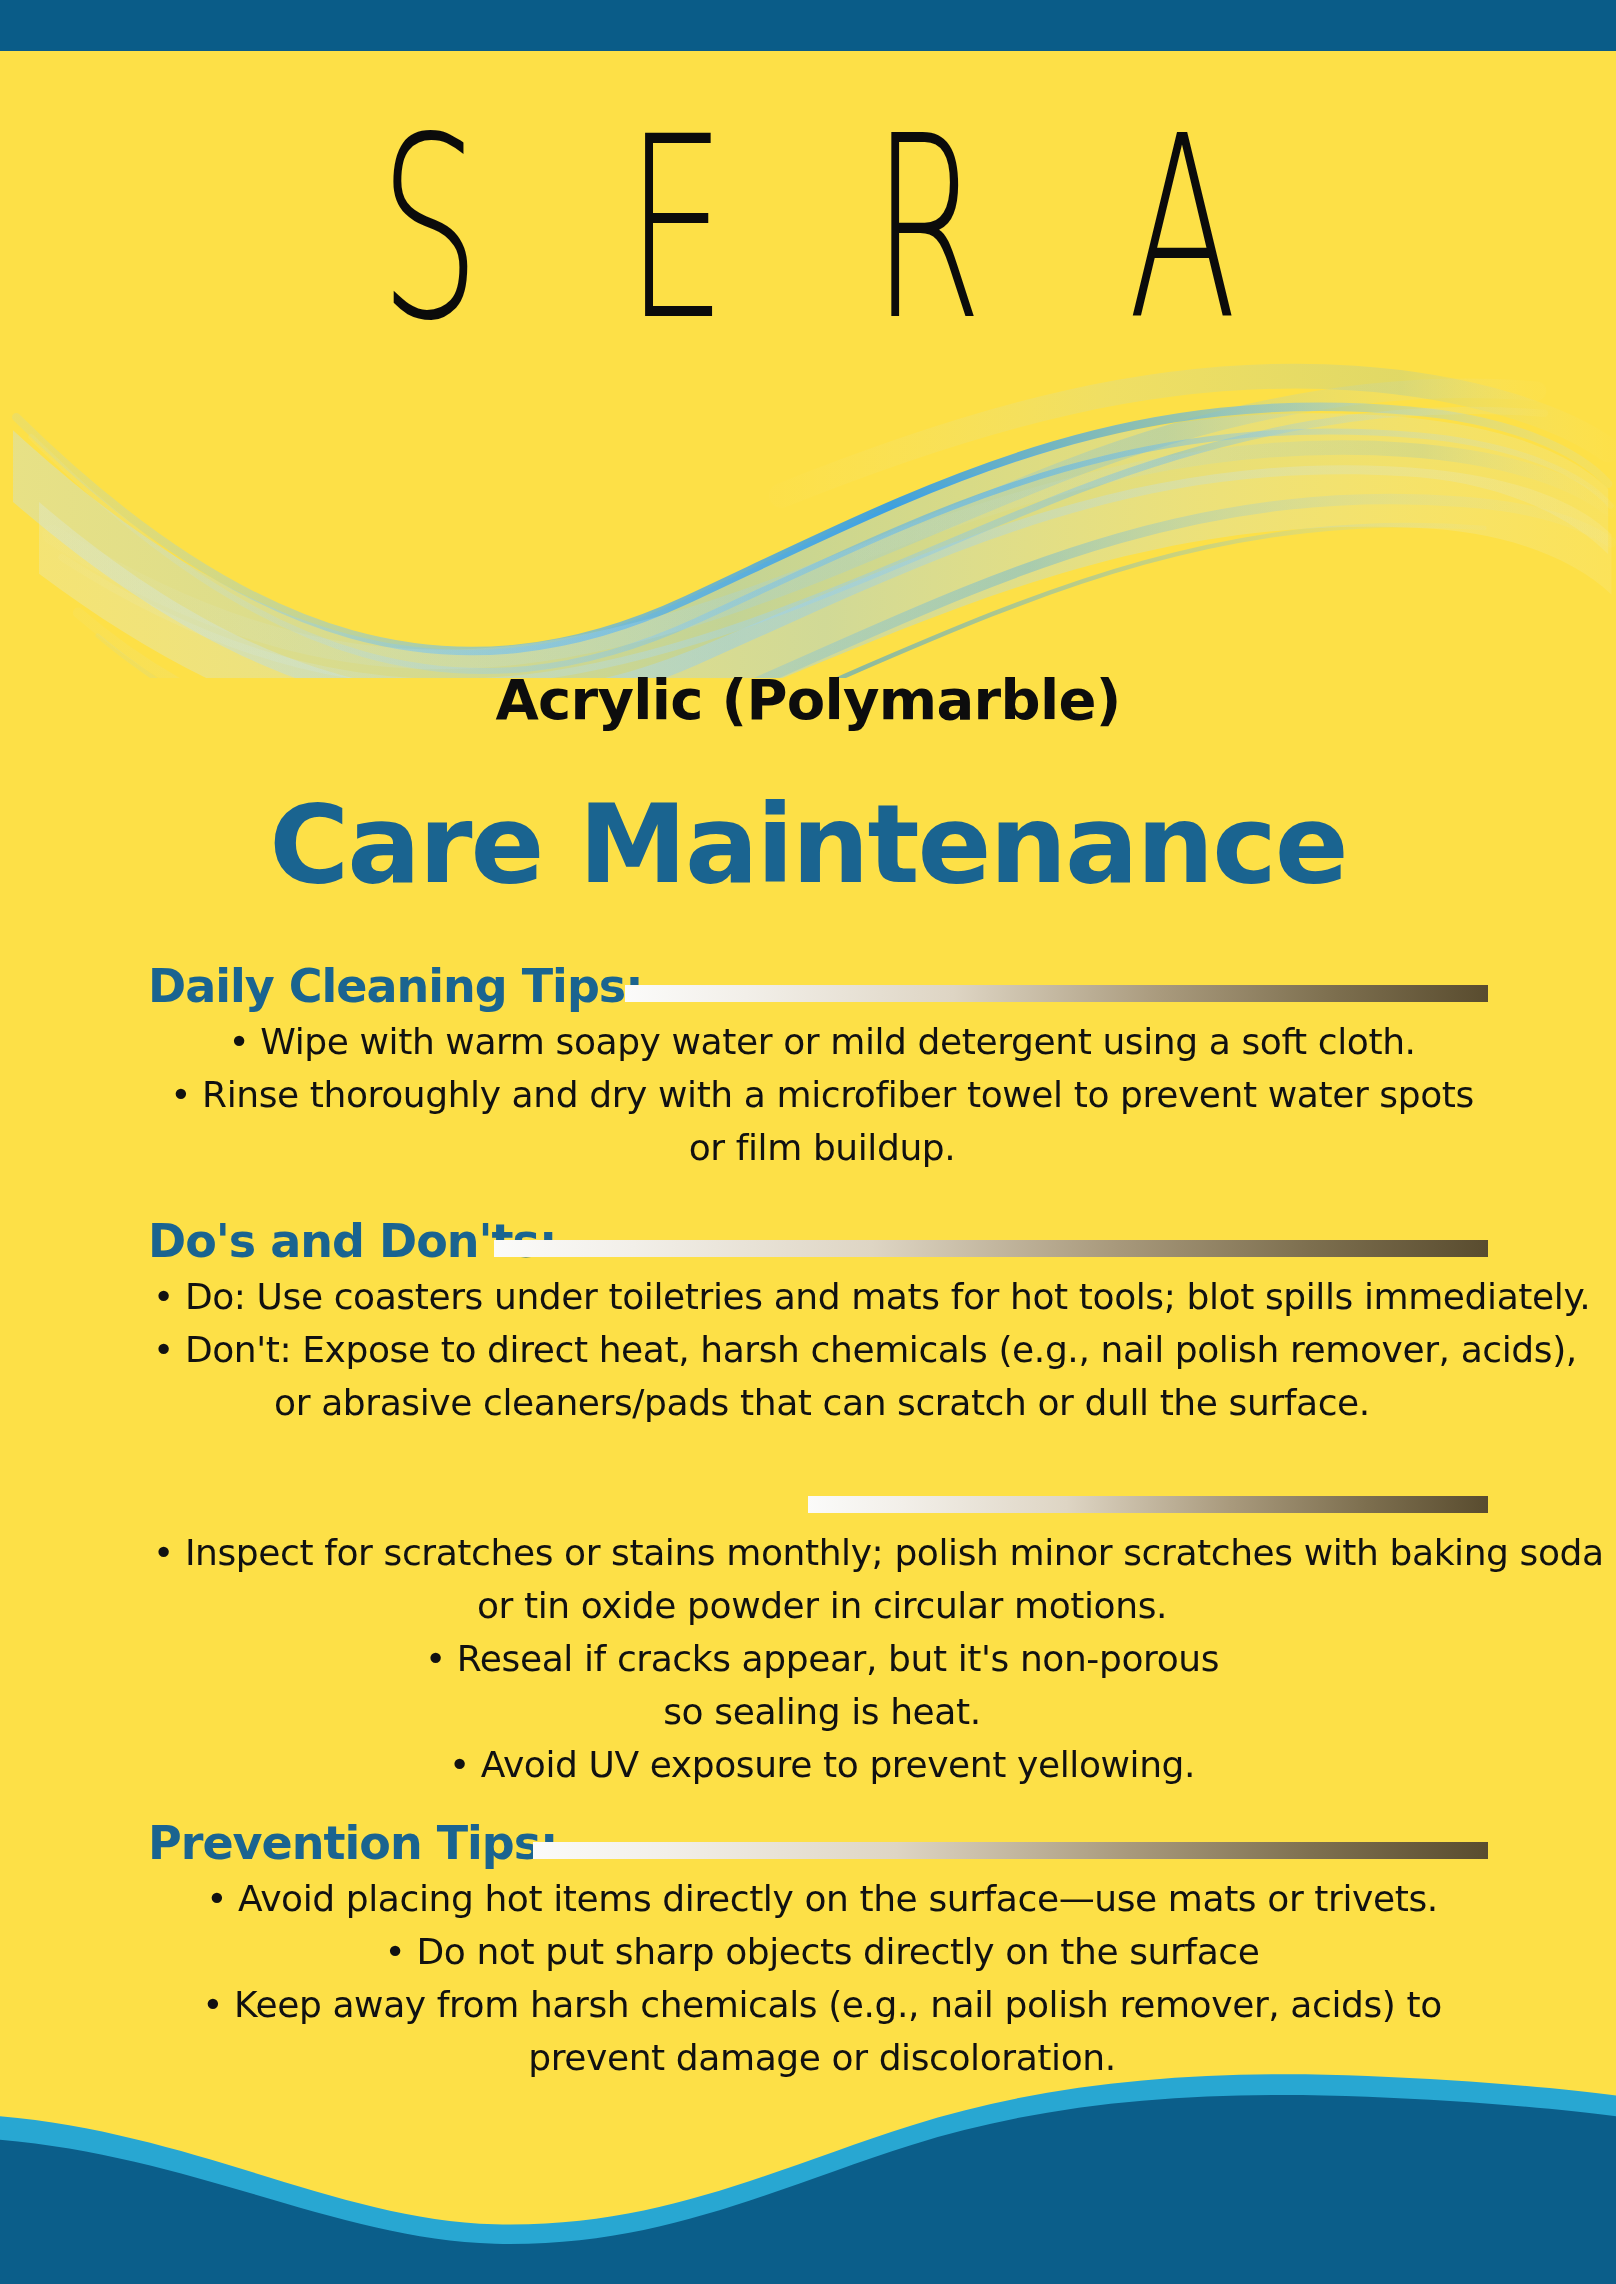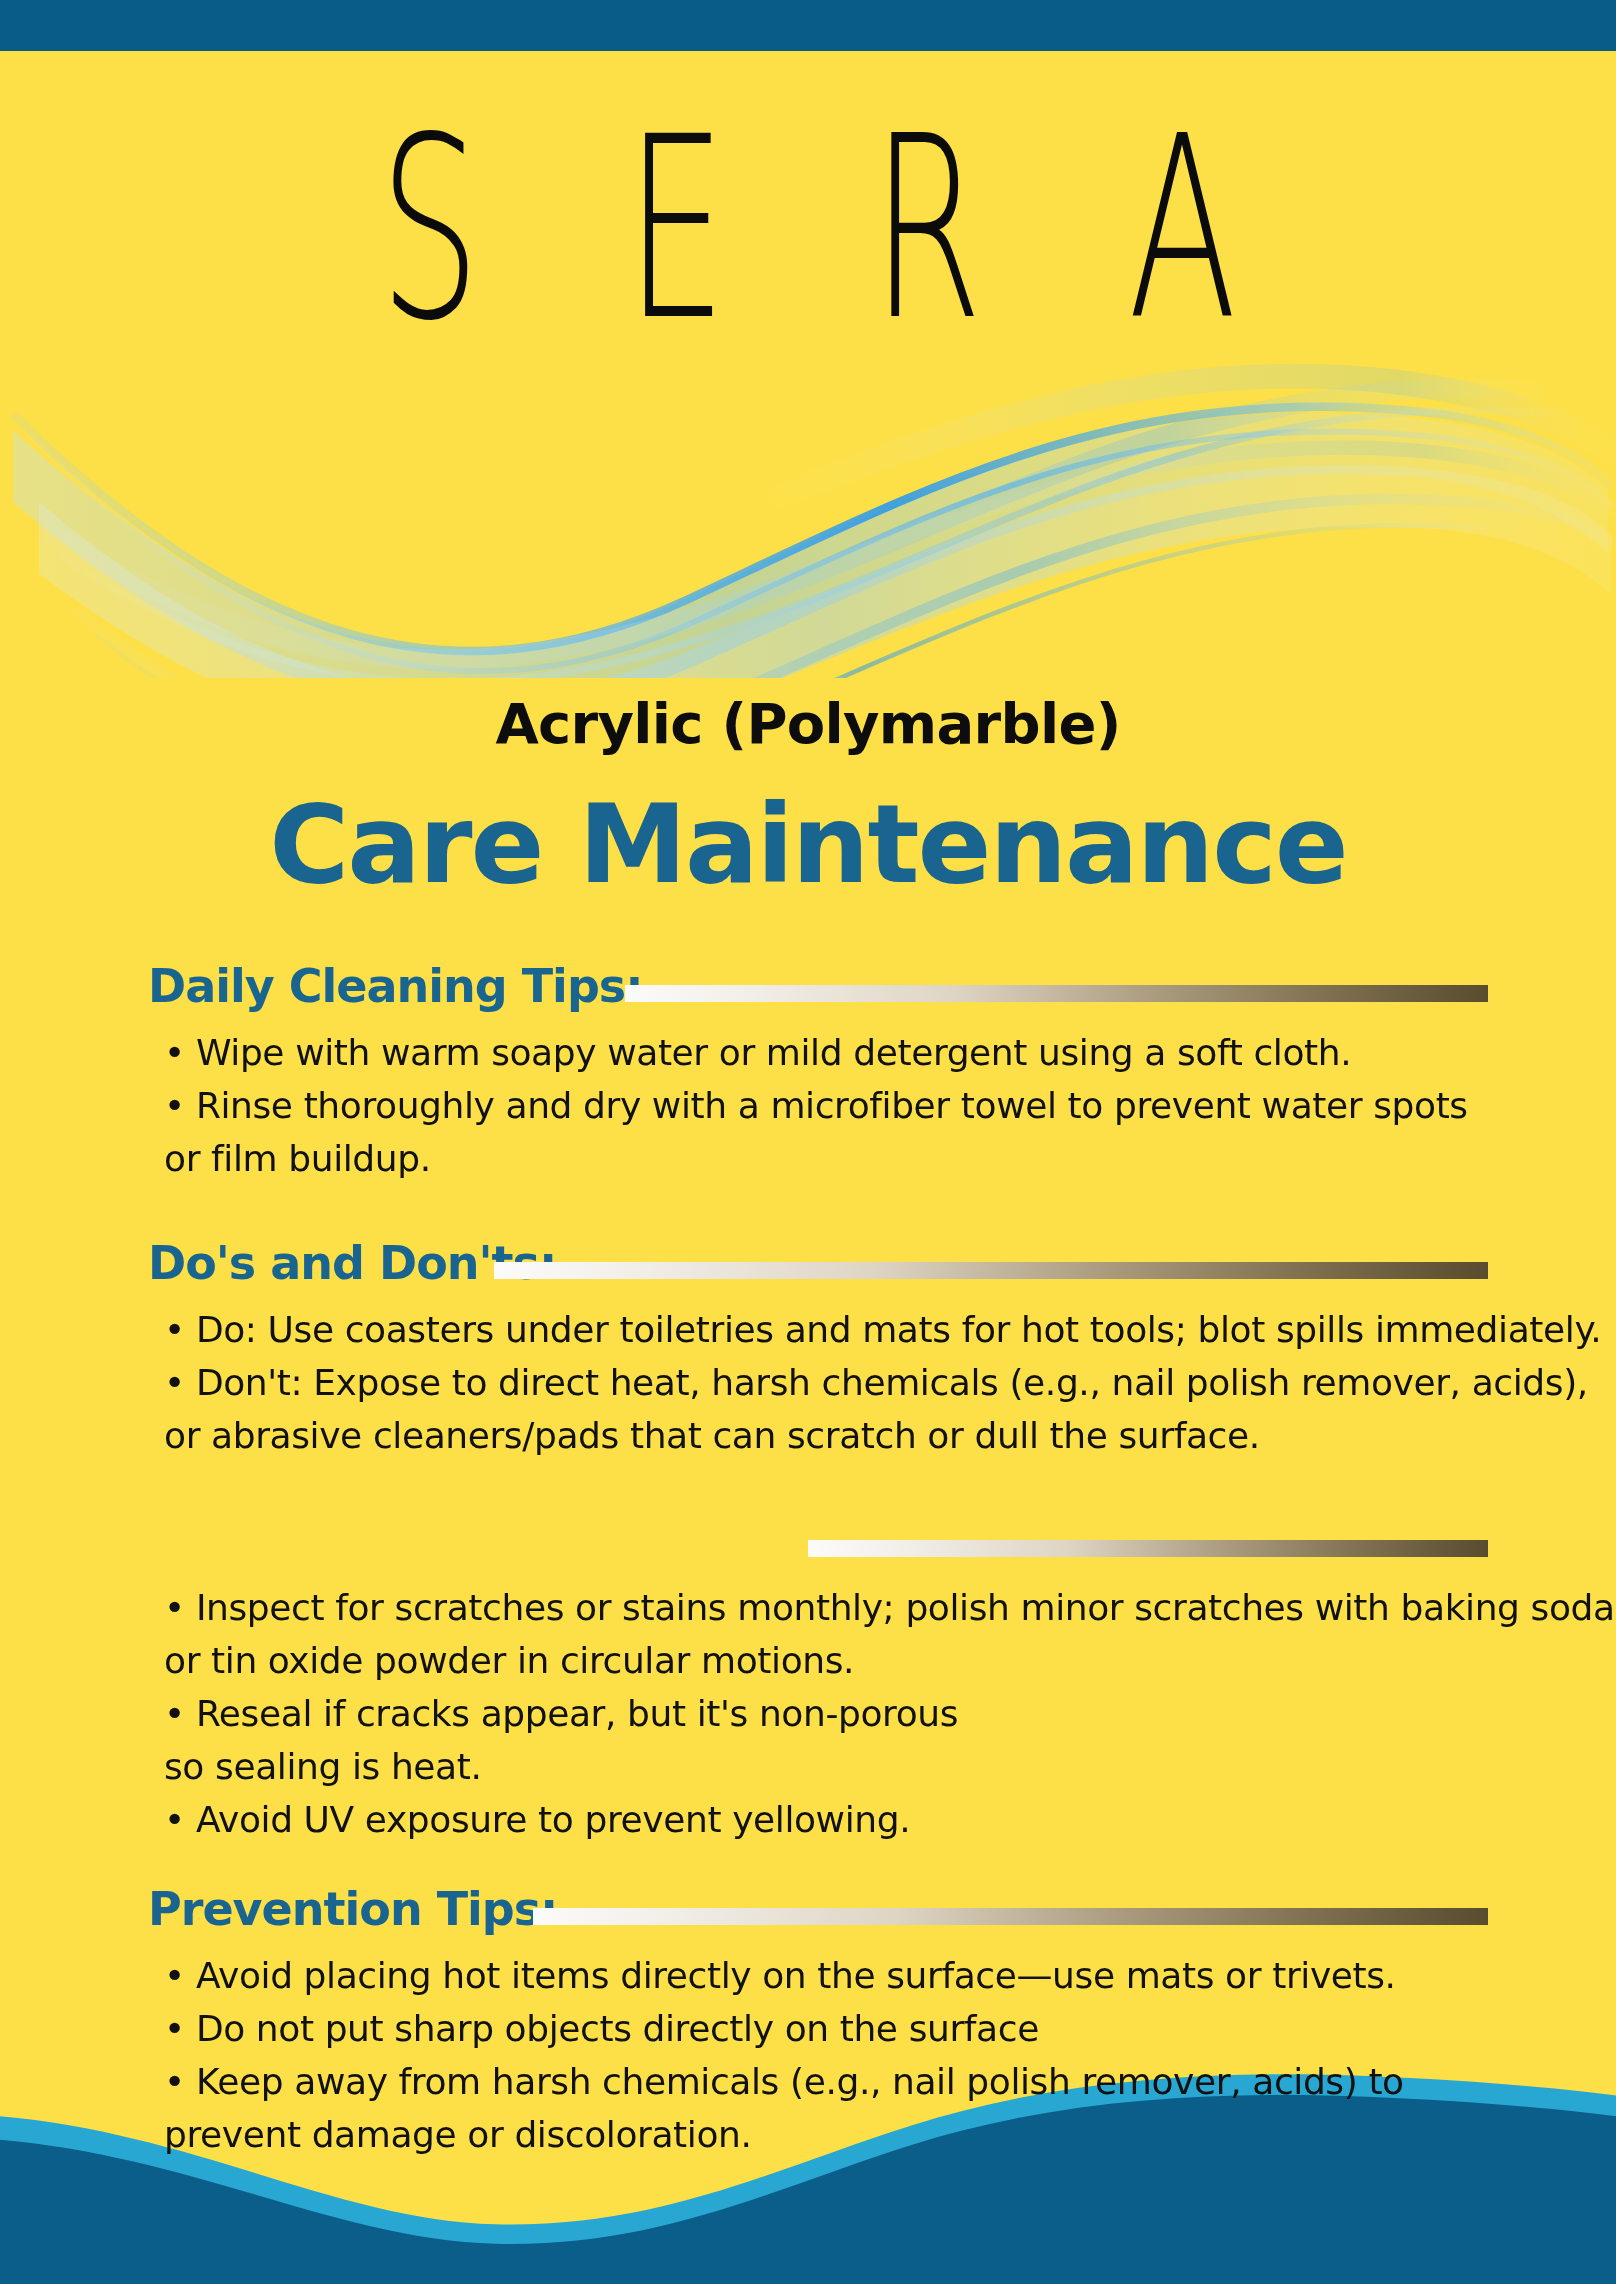--- a/index.html
+++ b/index.html
@@ -76,21 +76,21 @@
     line-height: 52px;
     font-weight: 400;
     color: #2A80A3;
     letter-spacing: 0px;
     z-index: 6;
   }
 
   
   .subtitle {
     position: absolute;
-    top: 692px;
+    top: 668px;
     left: 0;
     width: 1616px;
     text-align: center;
     font-family: "DejaVu Sans", sans-serif;
     font-size: 56px;
     line-height: 63px;
     font-weight: 700;
     color: #0d0d0d;
     letter-spacing: -0.7px;
     z-index: 6;
@@ -148,23 +148,24 @@
     top: 23px;
     height: 17px;
     background: linear-gradient(to right, #fbfbfa 0%, #f2efe9 14%, #ded5c4 38%, #a99a7d 62%, #7d6f4f 82%, #594c2f 100%);
   }
   .rule.r1 { left: 477px; }
   .rule.r2 { left: 346px; }
   .rule.r3 { left: 660px; }
   .rule.r4 { left: 385px; }
 
   .bullets {
-    margin: 16px;
+    margin: 5px;
     padding: 0;
     list-style: none;
+    text-align: center;
   }
 
   .bullet-line {
     font-family: "DejaVu Sans", sans-serif;
     font-size: 36px;
     line-height: 53px;
     font-weight: 400;
     color: #111111;
     letter-spacing: -0.4px;
     white-space: nowrap;

